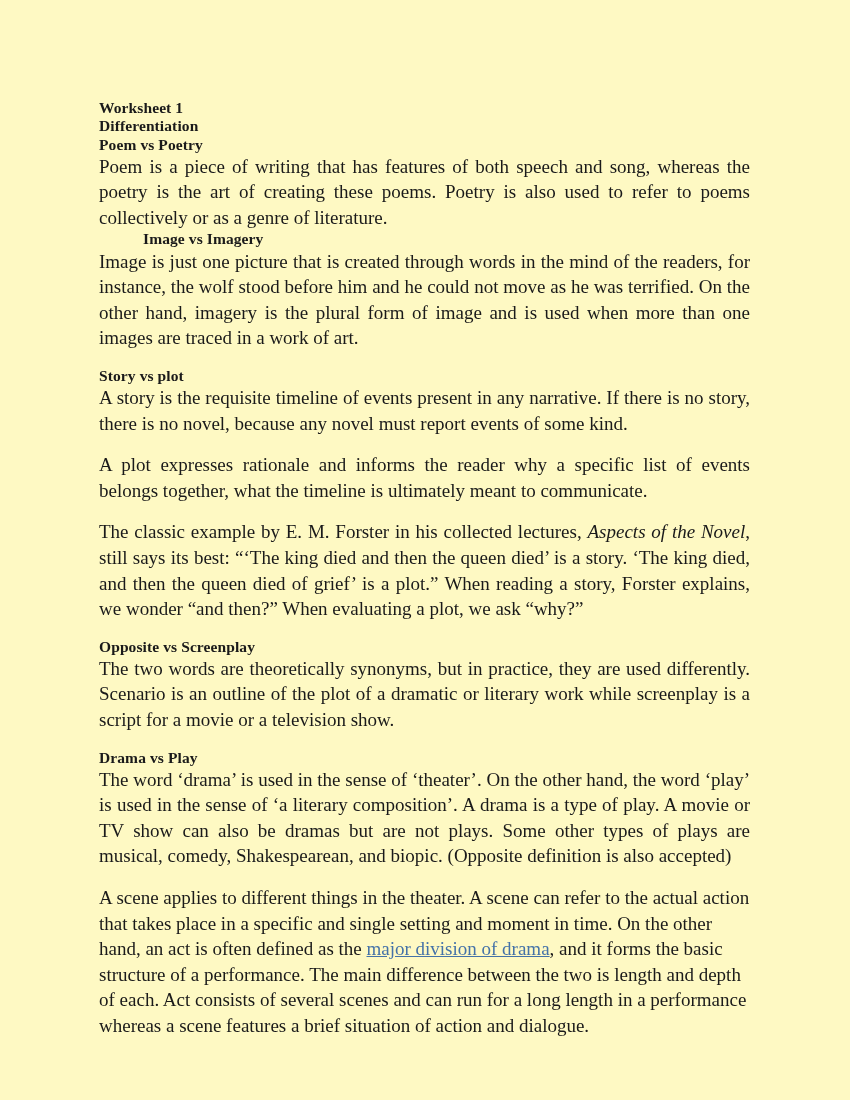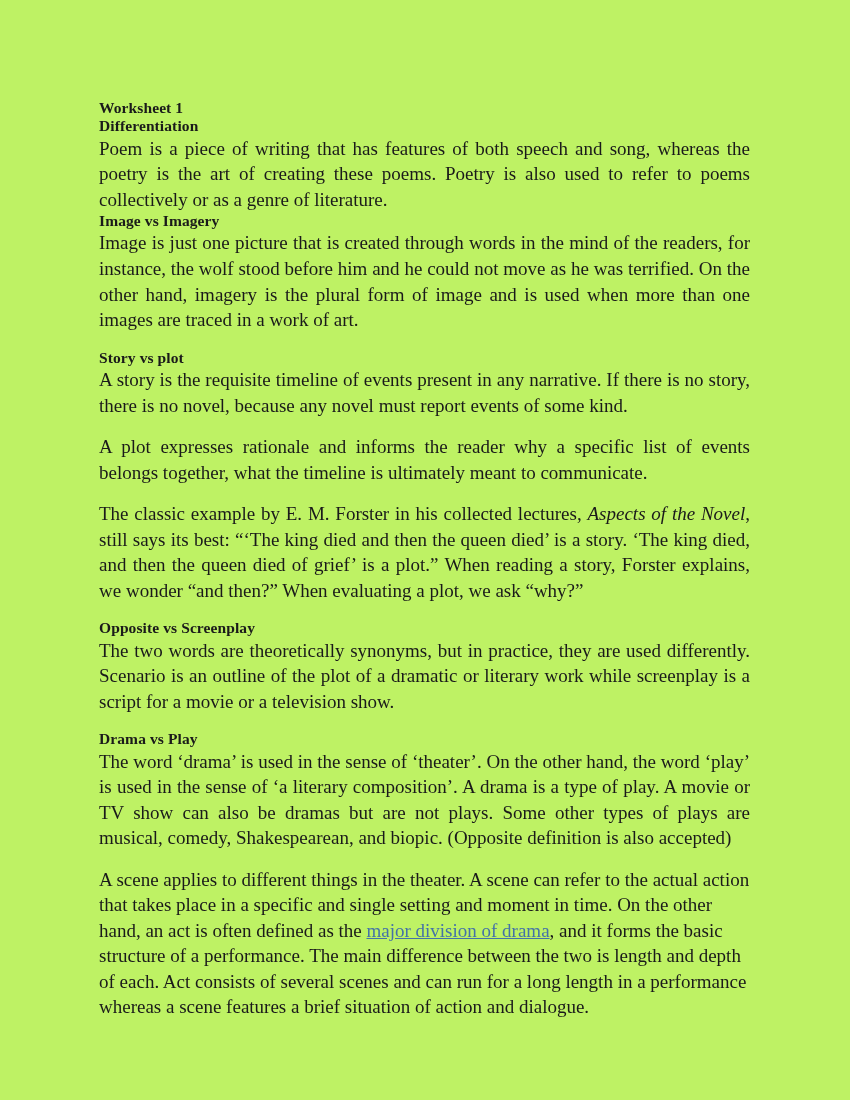--- a/index.html
+++ b/index.html
@@ -11,21 +11,21 @@
     width: 850px;
     height: 1100px;
     font-family: "Liberation Serif", "DejaVu Serif", serif;
     color: #1a1a1a;
     overflow: hidden;
   }
   .page {
     position: relative;
     width: 850px;
     height: 1100px;
-    background: #bef264;
+    background: #fef9c3;
     box-sizing: border-box;
   }
   .content {
     position: absolute;
     left: 99px;
     top: 99px;
     width: 651px;
   }
   h2.doc-heading {
     font-size: 15.5px;
@@ -46,39 +46,41 @@
     hyphens: none;
   }
   p.para.left-align {
     text-align: left;
   }
   p.para.tight {
     margin-bottom: 0;
   }
   h2.tight-top {
     margin-top: 0;
+    margin-left: 44px;
   }
   em.title-italic {
     font-style: italic;
   }
   a.inline-link {
     color: #4472a8;
     text-decoration-color: #4472a8;
   }
 </style>
 </head>
 <body>
 
 <div class="page">
   <div class="content">
 
     <h2 class="doc-heading heading-block">Worksheet 1</h2>
 
     <h2 class="doc-heading heading-block">Differentiation</h2>
 
+    <h2 class="doc-heading heading-block">Poem vs Poetry</h2>
 
     <p class="para tight">Poem is a piece of writing that has features of both speech and song, whereas the poetry is the art of creating these poems. Poetry is also used to refer to poems collectively or as a genre of literature.</p>
 
     <h2 class="doc-heading heading-block tight-top">Image vs Imagery</h2>
 
     <p class="para">Image is just one picture that is created through words in the mind of the readers, for instance, the wolf stood before him and he could not move as he was terrified. On the other hand, imagery is the plural form of image and is used when more than one images are traced in a work of art.</p>
 
     <h2 class="doc-heading heading-block">Story vs plot</h2>
 
     <p class="para">A story is the requisite timeline of events present in any narrative. If there is no story, there is no novel, because any novel must report events of some kind.</p>

